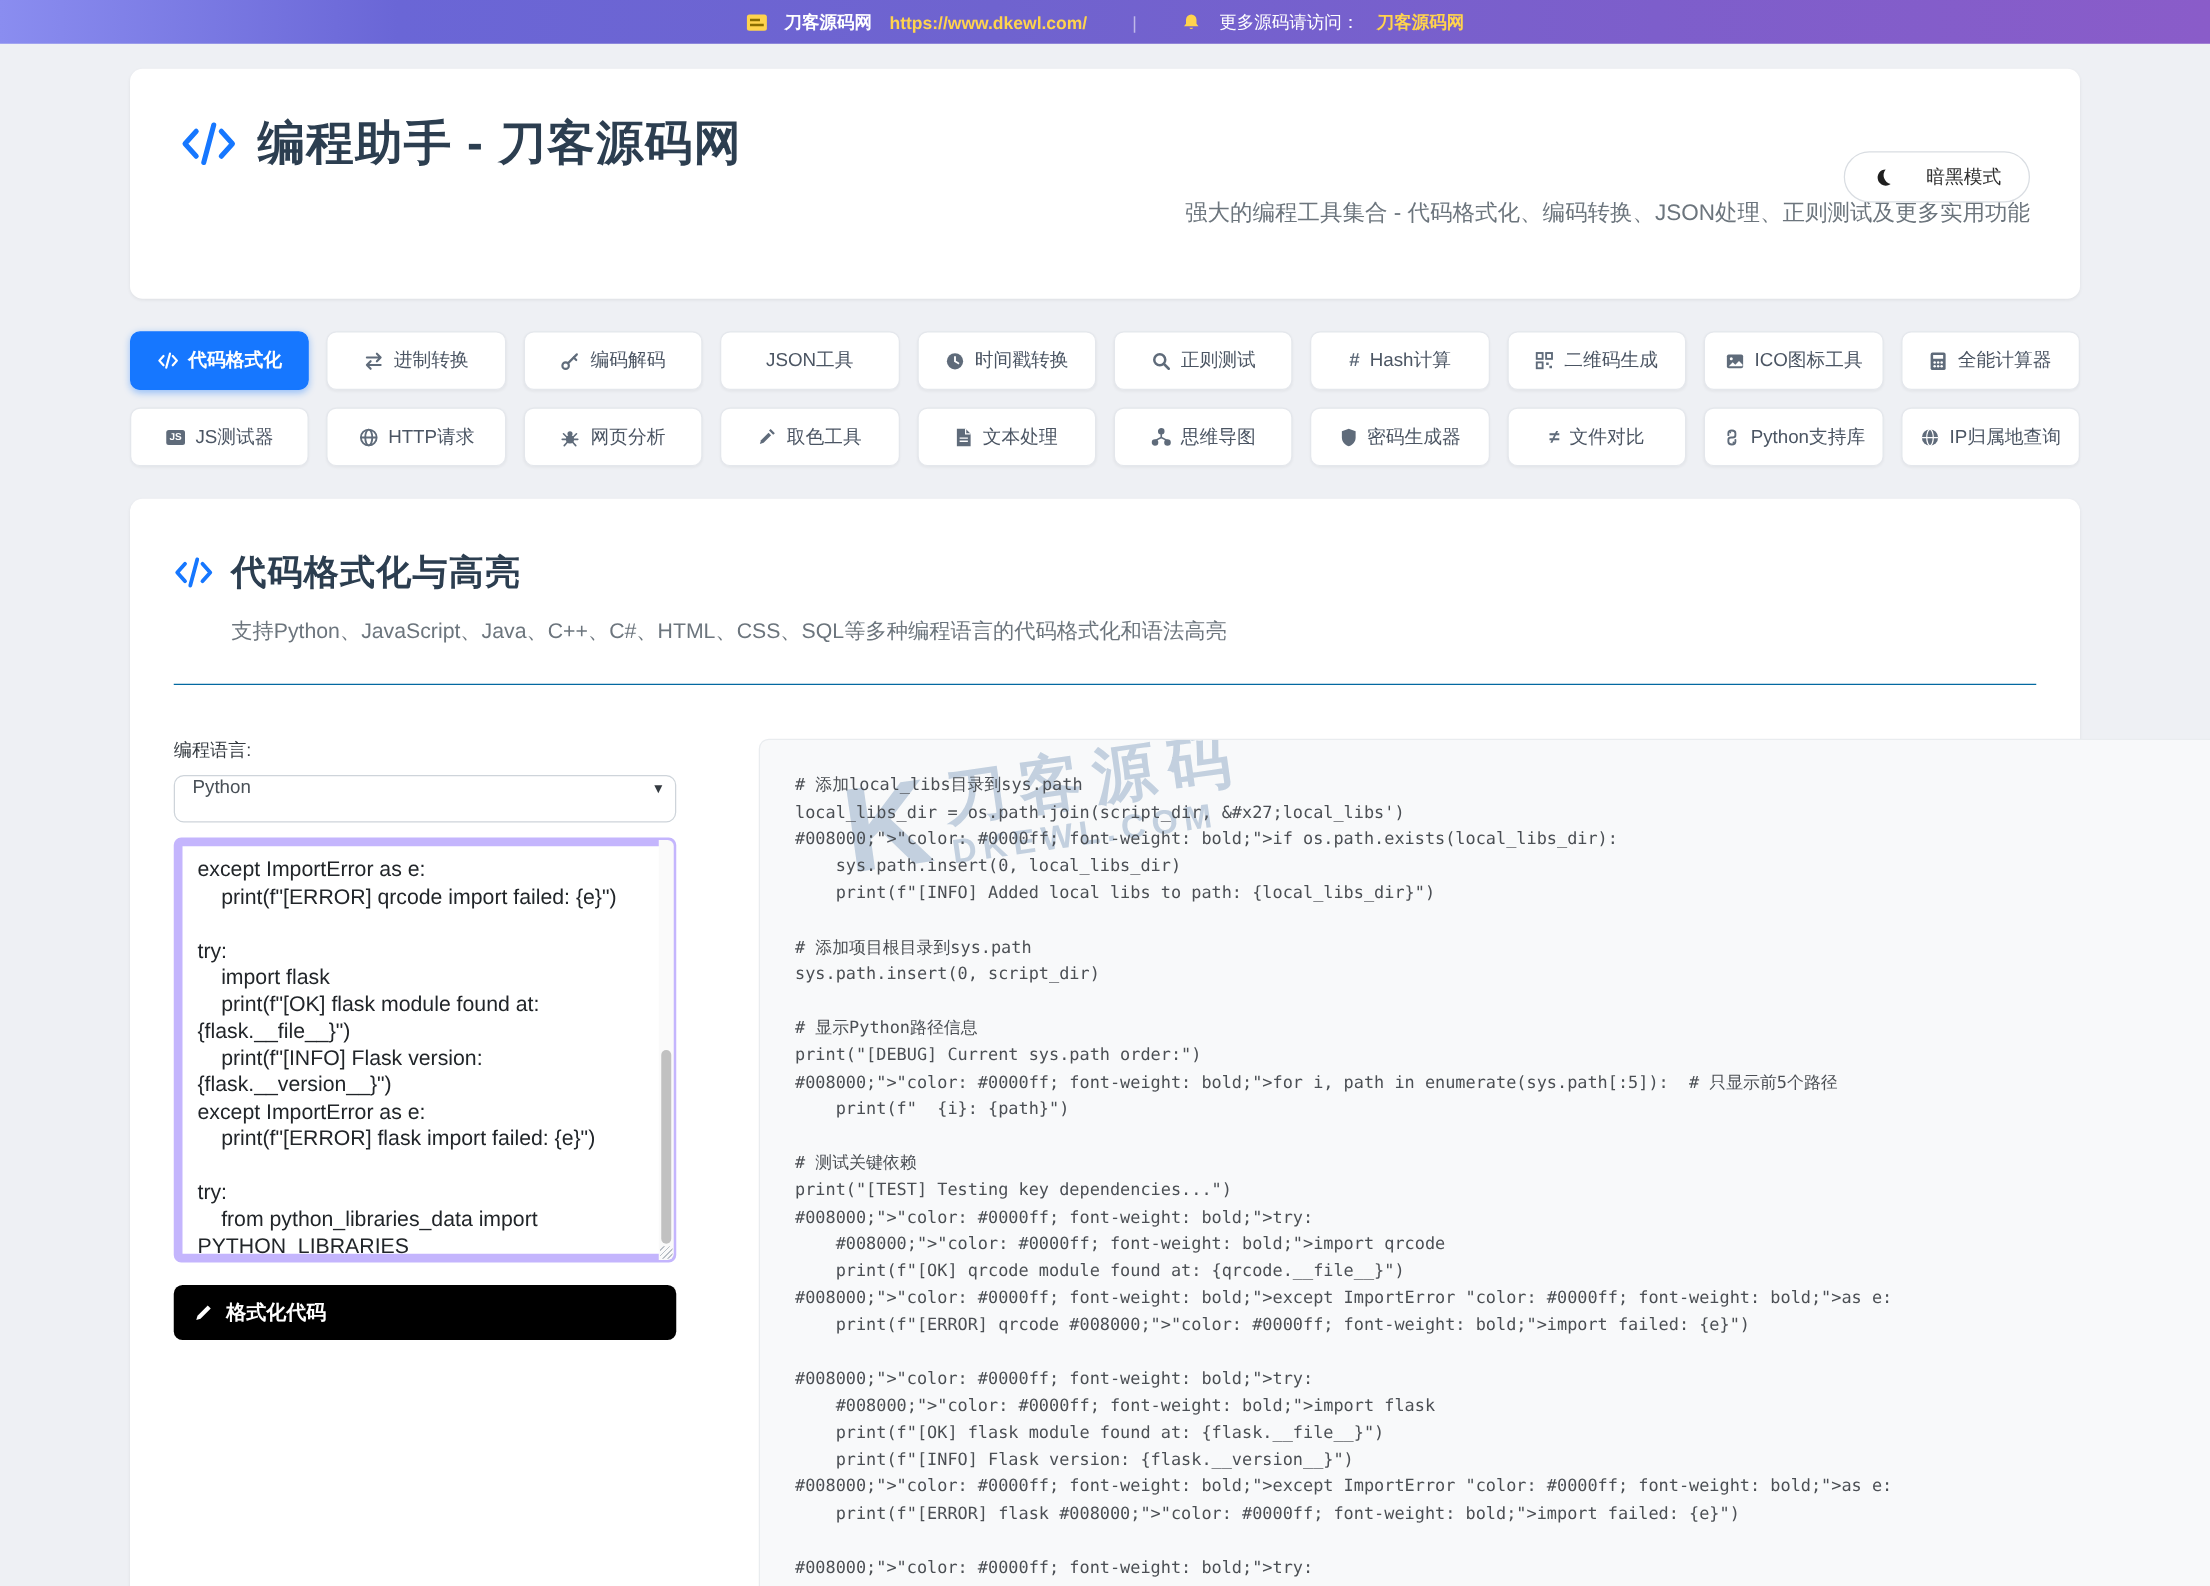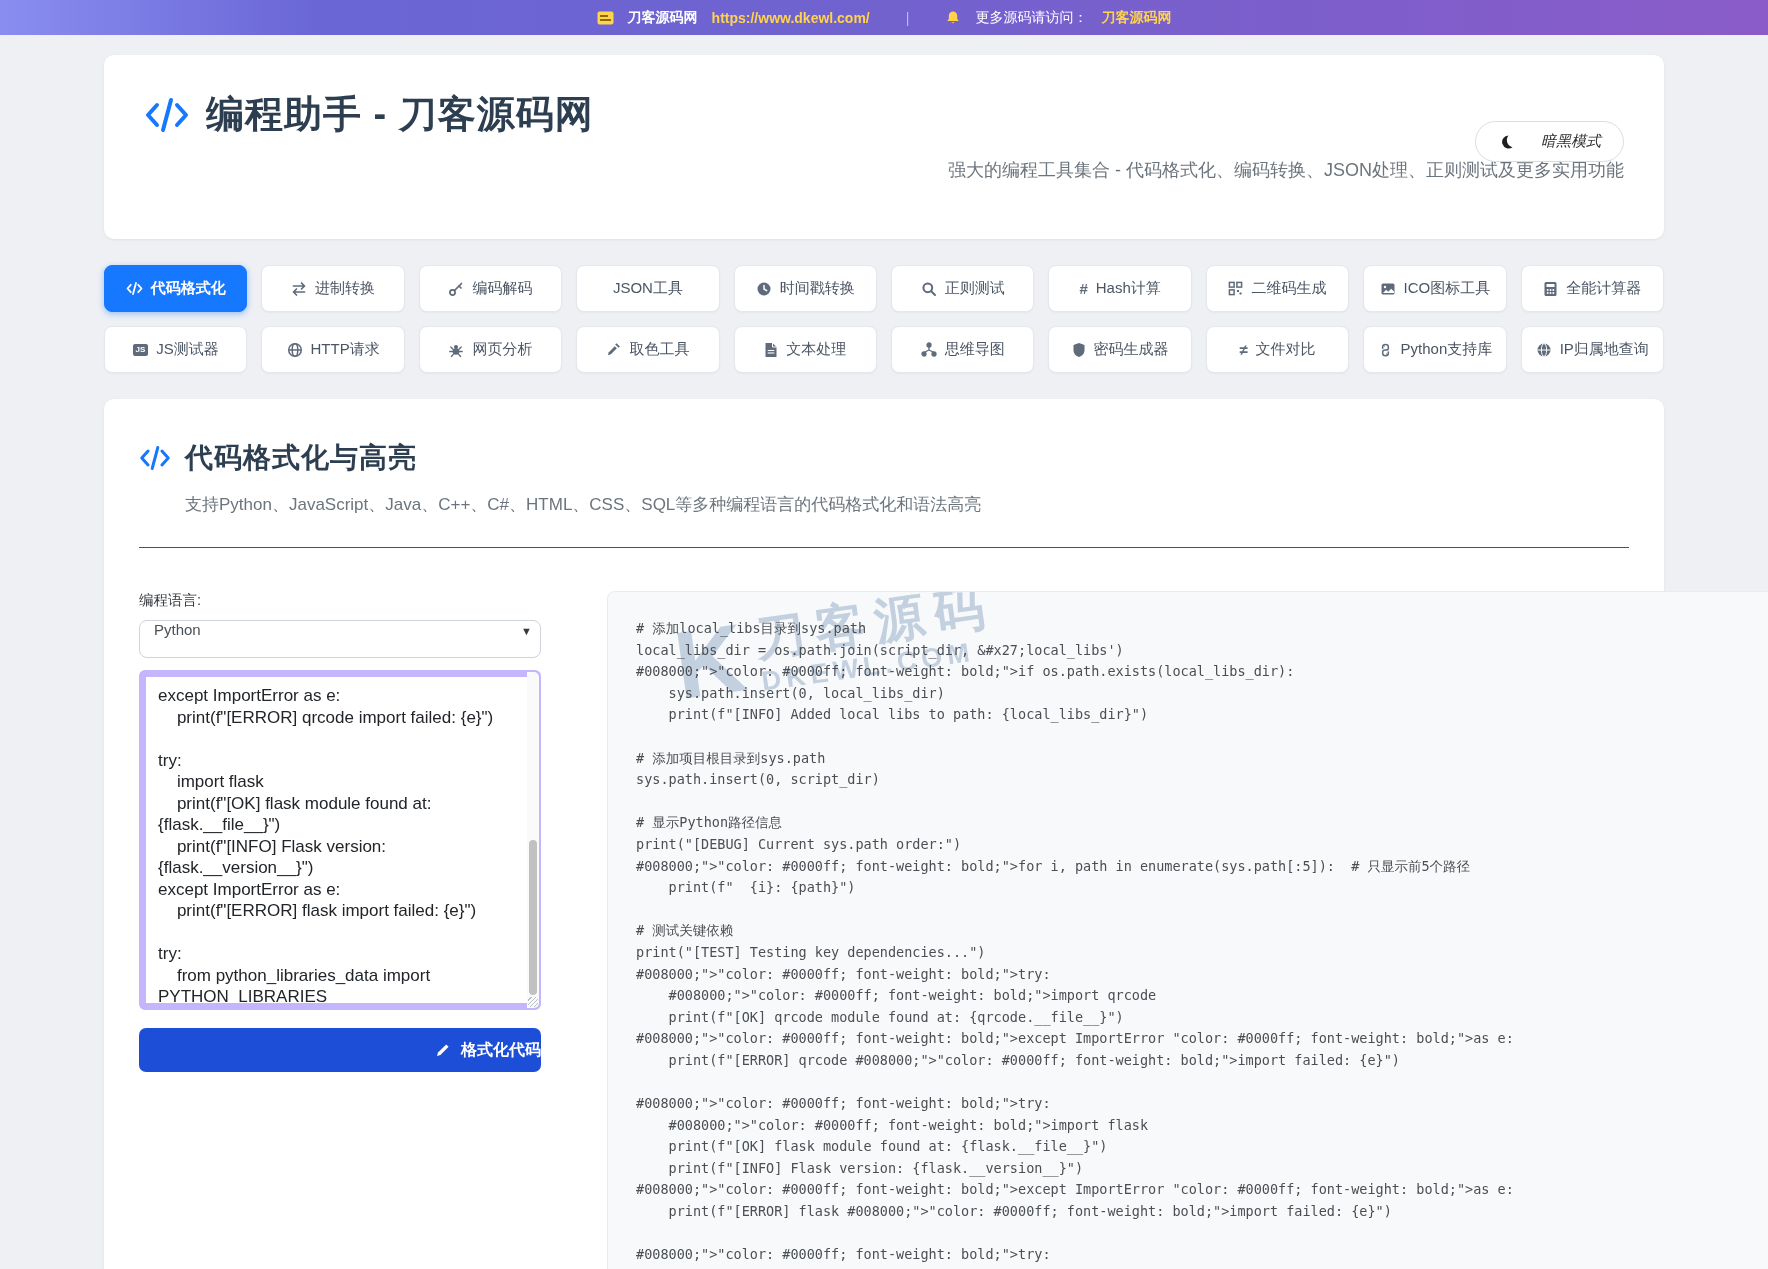--- a/index.html
+++ b/index.html
@@ -34,21 +34,20 @@
   }
   .header-card .subtitle{
     margin-top:18px; font-size:18px; color:#6c757d;text-align:right;
   }
   .dark-mode-btn{
     position:absolute; right:40px; top:66px;
     display:flex; align-items:center; gap:27px;
     background:#fff; border:1px solid #d9dde2; border-radius:22px;
     padding:10px 22px; font-size:15px; color:#2f2f2f; cursor:pointer;
     font-family:inherit;
-    font-style:italic;
   }
 
   
   .tool-grid{
     margin-top:26px;
     display:grid; grid-template-columns:repeat(10,1fr); gap:14px;
   }
   .tool-btn{
     height:47px; background:#fff; border:1px solid #e4e7ec; border-radius:8px;
     display:flex; align-items:center; justify-content:center; gap:8px;
@@ -103,22 +102,22 @@
   .fake-scrollbar .thumb{
     position:absolute; left:2px; width:8px; top:50%; height:46%;
     background:#c1c1c1; border-radius:4px;
   }
   .resize-corner{
     position:absolute; right:3px; bottom:3px; width:10px; height:10px;
     background:repeating-linear-gradient(135deg,transparent 0 2px,#b9bfc6 2px 3px);
   }
   .format-btn{
     margin-top:18px; width:100%; height:44px; border:none; border-radius:7px;
-    background:#1d4ed8; color:#fff; font-size:16px; font-weight:bold;
-    display:flex; align-items:center; justify-content:flex-end; gap:10px;
+    background:#000000; color:#fff; font-size:16px; font-weight:bold;
+    display:flex; align-items:center; justify-content:flex-start; gap:10px;
     padding-left:16px; cursor:pointer; font-family:inherit;
   }
 
   
   .right-col{ flex:1; position:relative; }
   .output-panel{
     position:relative; background:#f8f9fa; border:1px solid #e9ecef;
     border-radius:8px; min-height:745px; padding:26px 28px; overflow:hidden;
   }
   .output-pre{

